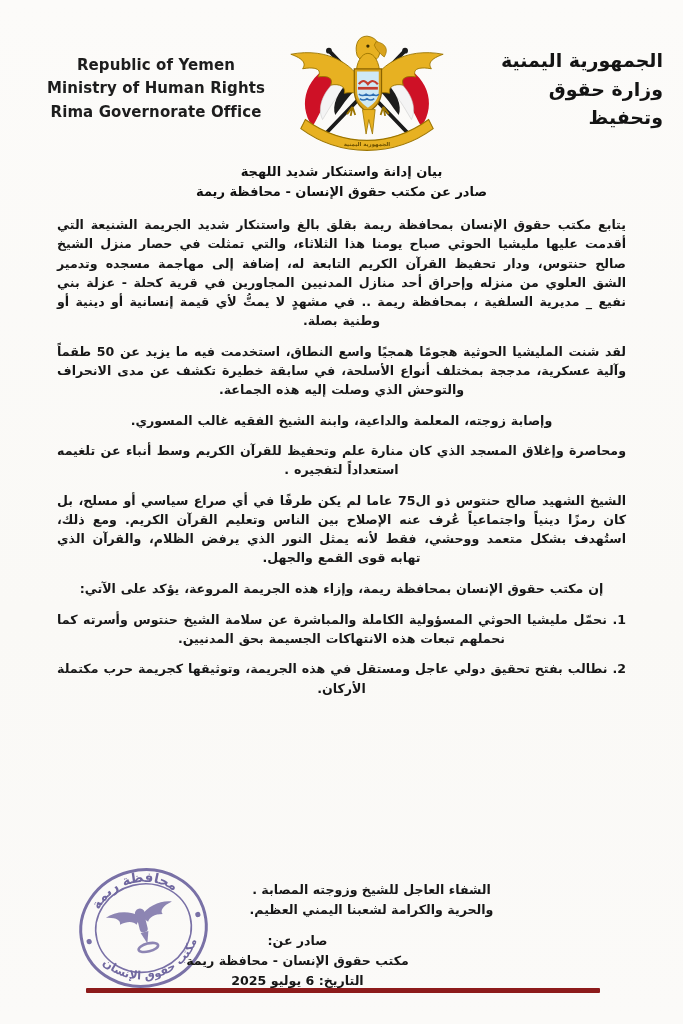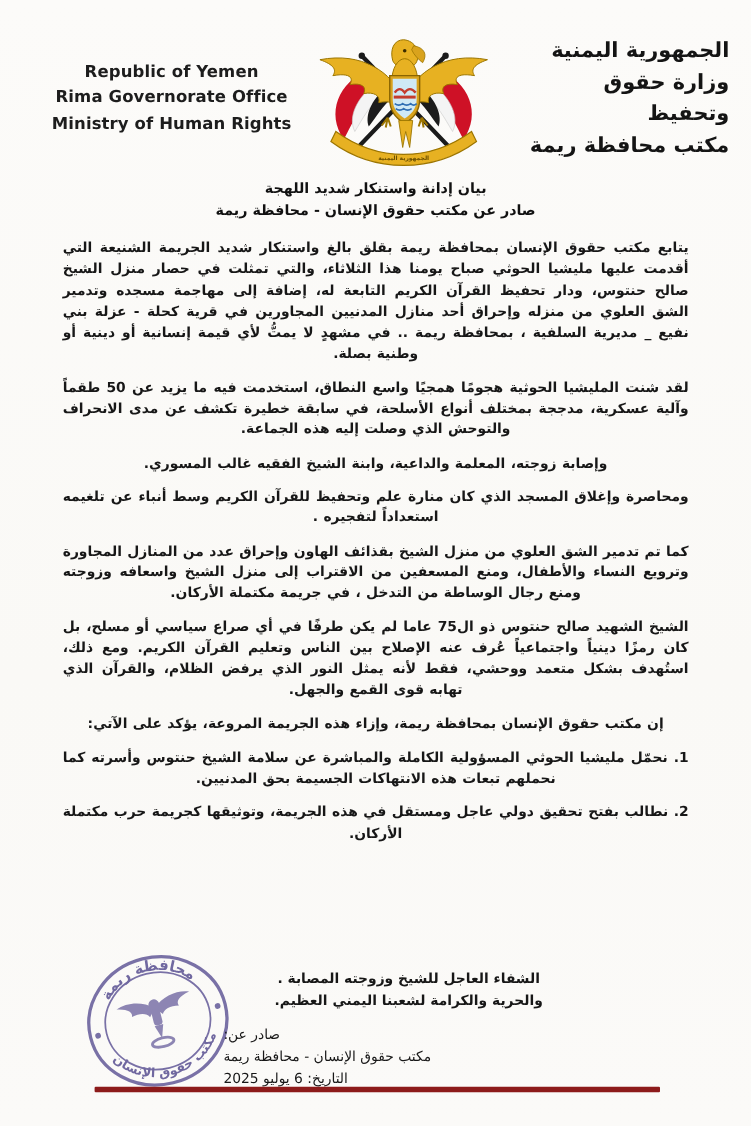--- a/index.html
+++ b/index.html
@@ -49,43 +49,43 @@
   
   .closing{
     position:absolute;top:880px;left:0;width:100%;
     direction:rtl;text-align:center;font-weight:bold;
     font-size:12.6px;line-height:1.6;color:#171717;
     transform:translateX(30px);
   }
   .issued{
     position:absolute;top:931px;left:50%;
     transform:translateX(calc(-50% - 44px));
-    direction:rtl;text-align:left;font-weight:normal;
+    direction:rtl;text-align:center;font-weight:bold;
     font-size:12.6px;line-height:1.58;color:#171717;
   }
   .stamp{
     position:absolute;left:62px;top:860px;
     transform:rotate(-14deg);
     opacity:.92;
   }
   .red-line{
     position:absolute;top:988px;left:86px;width:514px;height:5px;
     border-radius:1px;
   }
 </style>
 </head>
 <body>
 
 <div class="page">
 
   <div class="hdr">
     <div class="hdr-en">
       <div>Republic of Yemen</div>
+      <div>Ministry of Human Rights</div>
       <div>Rima Governorate Office</div>
-      <div>Ministry of Human Rights</div>
     </div>
 
     <div class="emblem-wrap">
       <svg width="190" height="136" viewBox="0 0 200 150" aria-hidden="true">
 
         <g stroke="#1b1b1b" stroke-width="4.2" stroke-linecap="round">
           <line x1="58" y1="36" x2="146" y2="128"></line>
           <line x1="142" y1="36" x2="54" y2="128"></line>
         </g>
         <circle cx="58" cy="36" r="3.2" fill="#1b1b1b"></circle>
@@ -123,35 +123,33 @@
         <path d="M118,98 l6,8 m-6,-8 l2,10 m-2,-10 l-3,9" stroke="#9c7500" stroke-width="2" fill="none"></path>
 
         <path d="M32,112 C54,128 78,135 100,135 C122,135 146,128 168,112 L173,122 C150,139 124,146 100,146 C76,146 50,139 27,122 Z" fill="#e7b122" stroke="#9c7500" stroke-width="1.2"></path>
         <text x="100" y="141" text-anchor="middle" font-size="6" font-weight="bold" fill="#6b4f00">الجمهورية اليمنية</text>
       </svg>
     </div>
 
     <div class="hdr-ar">
       <div>الجمهورية اليمنية</div>
       <div>وزارة حقوق وتحفيظ</div>
-      <div>مكتب محافظة ريمة</div>
     </div>
   </div>
 
   <div class="doc-title">
     <div>بيان إدانة واستنكار شديد اللهجة</div>
     <div>صادر عن مكتب حقوق الإنسان - محافظة ريمة</div>
   </div>
 
   <div class="body-text">
     <p class="para">يتابع مكتب حقوق الإنسان بمحافظة ريمة بقلق بالغ واستنكار شديد الجريمة الشنيعة التي أقدمت عليها مليشيا الحوثي صباح يومنا هذا الثلاثاء، والتي تمثلت في حصار منزل الشيخ صالح حنتوس، ودار تحفيظ القرآن الكريم التابعة له، إضافة إلى مهاجمة مسجده وتدمير الشق العلوي من منزله وإحراق أحد منازل المدنيين المجاورين في قرية كحلة - عزلة بني نفيع _ مديرية السلفية ، بمحافظة ريمة .. في مشهدٍ لا يمتُّ لأي قيمة إنسانية أو دينية أو وطنية بصلة.</p>
     <p class="para">لقد شنت المليشيا الحوثية هجومًا همجيًا واسع النطاق، استخدمت فيه ما يزيد عن 50 طقماً وآلية عسكرية، مدججة بمختلف أنواع الأسلحة، في سابقة خطيرة تكشف عن مدى الانحراف والتوحش الذي وصلت إليه هذه الجماعة.</p>
     <p class="para">وإصابة زوجته، المعلمة والداعية، وابنة الشيخ الفقيه غالب المسوري.</p>
     <p class="para">ومحاصرة وإغلاق المسجد الذي كان منارة علم وتحفيظ للقرآن الكريم وسط أنباء عن تلغيمه استعداداً لتفجيره .</p>
-    <p class="para">كما تم تدمير الشق العلوي من منزل الشيخ بقذائف الهاون وإحراق عدد من المنازل المجاورة وترويع النساء والأطفال، ومنع المسعفين من الاقتراب إلى منزل الشيخ واسعافه وزوجته ومنع رجال الوساطة من التدخل ، في جريمة مكتملة الأركان.</p>
     <p class="para">الشيخ الشهيد صالح حنتوس ذو ال75 عاما لم يكن طرفًا في أي صراع سياسي أو مسلح، بل كان رمزًا دينياً واجتماعياً عُرف عنه الإصلاح بين الناس وتعليم القرآن الكريم. ومع ذلك، استُهدف بشكل متعمد ووحشي، فقط لأنه يمثل النور الذي يرفض الظلام، والقرآن الذي تهابه قوى القمع والجهل.</p>
     <p class="para">إن مكتب حقوق الإنسان بمحافظة ريمة، وإزاء هذه الجريمة المروعة، يؤكد على الآتي:</p>
     <p class="para">1. نحمّل مليشيا الحوثي المسؤولية الكاملة والمباشرة عن سلامة الشيخ حنتوس وأسرته كما نحملهم تبعات هذه الانتهاكات الجسيمة بحق المدنيين.</p>
     <p class="para">2. نطالب بفتح تحقيق دولي عاجل ومستقل في هذه الجريمة، وتوثيقها كجريمة حرب مكتملة الأركان.</p>
 
   </div>
 
   <div class="closing">
     <div>الشفاء العاجل للشيخ وزوجته المصابة .</div>
     <div>والحرية والكرامة لشعبنا اليمني العظيم.</div>

